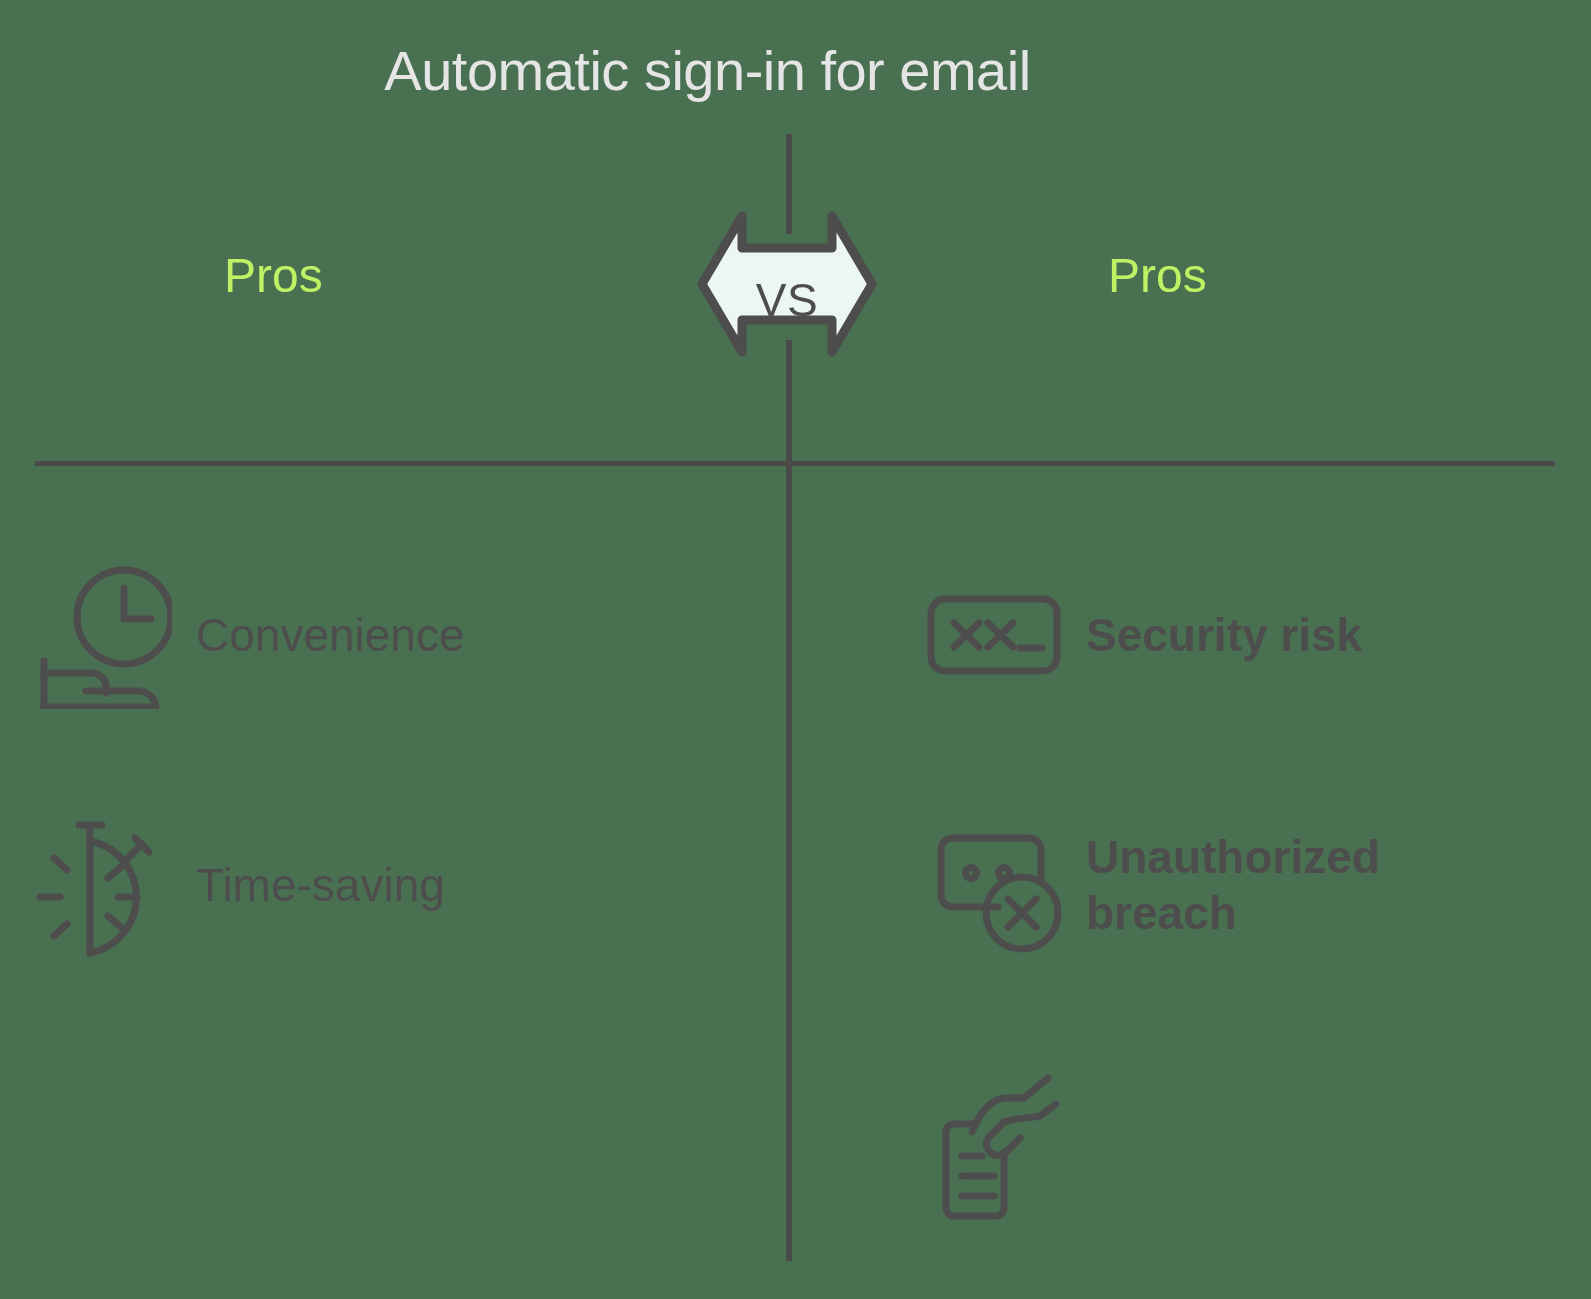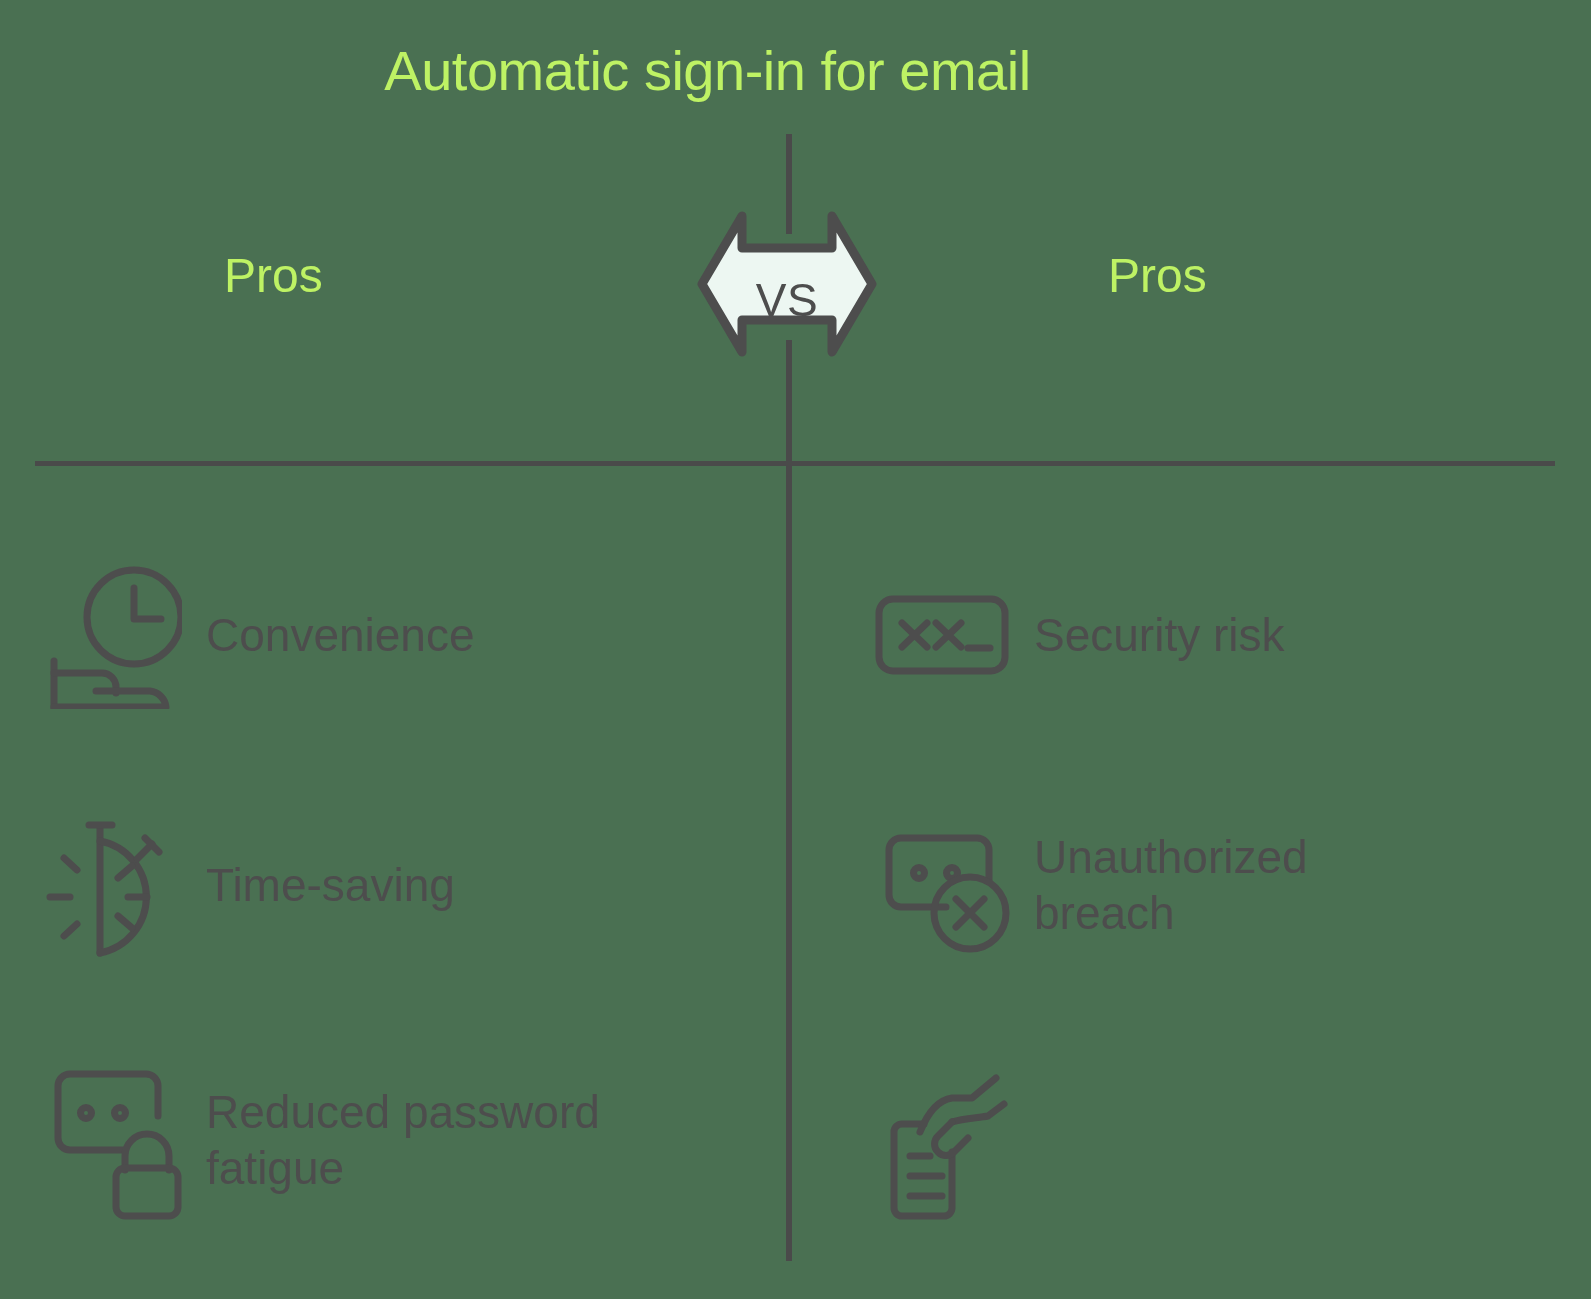--- a/index.html
+++ b/index.html
@@ -22,21 +22,21 @@
 
   
   .title {
     position: absolute;
     top: 36px;
     left: 0;
     width: 1415px;
     text-align: center;
     font-size: 56px;
     line-height: 70px;
-    color: #bef264;
+    color: #e5e5e5;
     letter-spacing: -0.5px;
     white-space: nowrap;
   }
 
   
   .h-divider {
     position: absolute;
     left: 35px;
     top: 461px;
     width: 1520px;
@@ -112,27 +112,27 @@
     justify-content: center;
   }
   .item .icon-wrap svg { display: block; }
   .item .item-label {
     font-size: 46px;
     line-height: 56px;
     color: #4d4d4d;
   }
 
   
-  .item.left { left: 44px; width: 640px; }
+  .item.left { left: 34px; width: 640px; }
   .row1 { top: 560px; height: 150px; }
   .row2 { top: 810px; height: 150px; }
   .row3 { top: 1050px; height: 180px; align-items: center; }
 
   
-  .item.right { left: 872px; width: 640px; }
+  .item.right { left: 924px; width: 640px; font-weight: bold; }
 
   .item.left.row3 .item-label,
   .item.right.row2 .item-label,
   .item.right.row3 .item-label {
     max-width: 420px;
   }
   .nowrap { white-space: nowrap; }
 </style>
 </head>
 <body>
@@ -188,38 +188,20 @@
         <path d="M72 106 L86 118"></path>
 
         <path d="M31 60 L18 48"></path>
         <path d="M24 87 L4 87"></path>
         <path d="M31 114 L18 126"></path>
       </svg>
     </span>
     <span class="item-label nowrap">Time-saving</span>
   </div>
 
-  <div class="item left row3">
-    <span class="icon-wrap">
-      <svg width="136" height="160" viewBox="0 0 136 160" xmlns="http://www.w3.org/2000/svg" fill="none" stroke="#4d4d4d" stroke-width="7" stroke-linecap="round" stroke-linejoin="round">
-
-        <path d="M100 14 A12 12 0 0 1 112 26 L112 56
-                 M12 26 A12 12 0 0 1 24 14 L100 14
-                 M12 26 L12 78 A12 12 0 0 0 24 90 L76 90"></path>
-
-        <circle cx="40" cy="53" r="5.5"></circle>
-        <circle cx="74" cy="53" r="5.5"></circle>
-
-        <path d="M79 110 L79 96 A22 22 0 0 1 123 96 L123 110"></path>
-
-        <rect x="70" y="108" width="62" height="48" rx="9"></rect>
-      </svg>
-    </span>
-    <span class="item-label">Reduced password fatigue</span>
-  </div>
 
   <div class="item right row1">
     <span class="icon-wrap">
       <svg width="140" height="112" viewBox="0 0 140 112" xmlns="http://www.w3.org/2000/svg" fill="none" stroke="#4d4d4d" stroke-width="7" stroke-linecap="round" stroke-linejoin="round">
         <rect x="7" y="20" width="126" height="72" rx="14"></rect>
         <path d="M30 44 L55 68 M55 44 L30 68"></path>
         <path d="M64 44 L89 68 M89 44 L64 68"></path>
         <path d="M96 69 L118 69"></path>
       </svg>
     </span>

